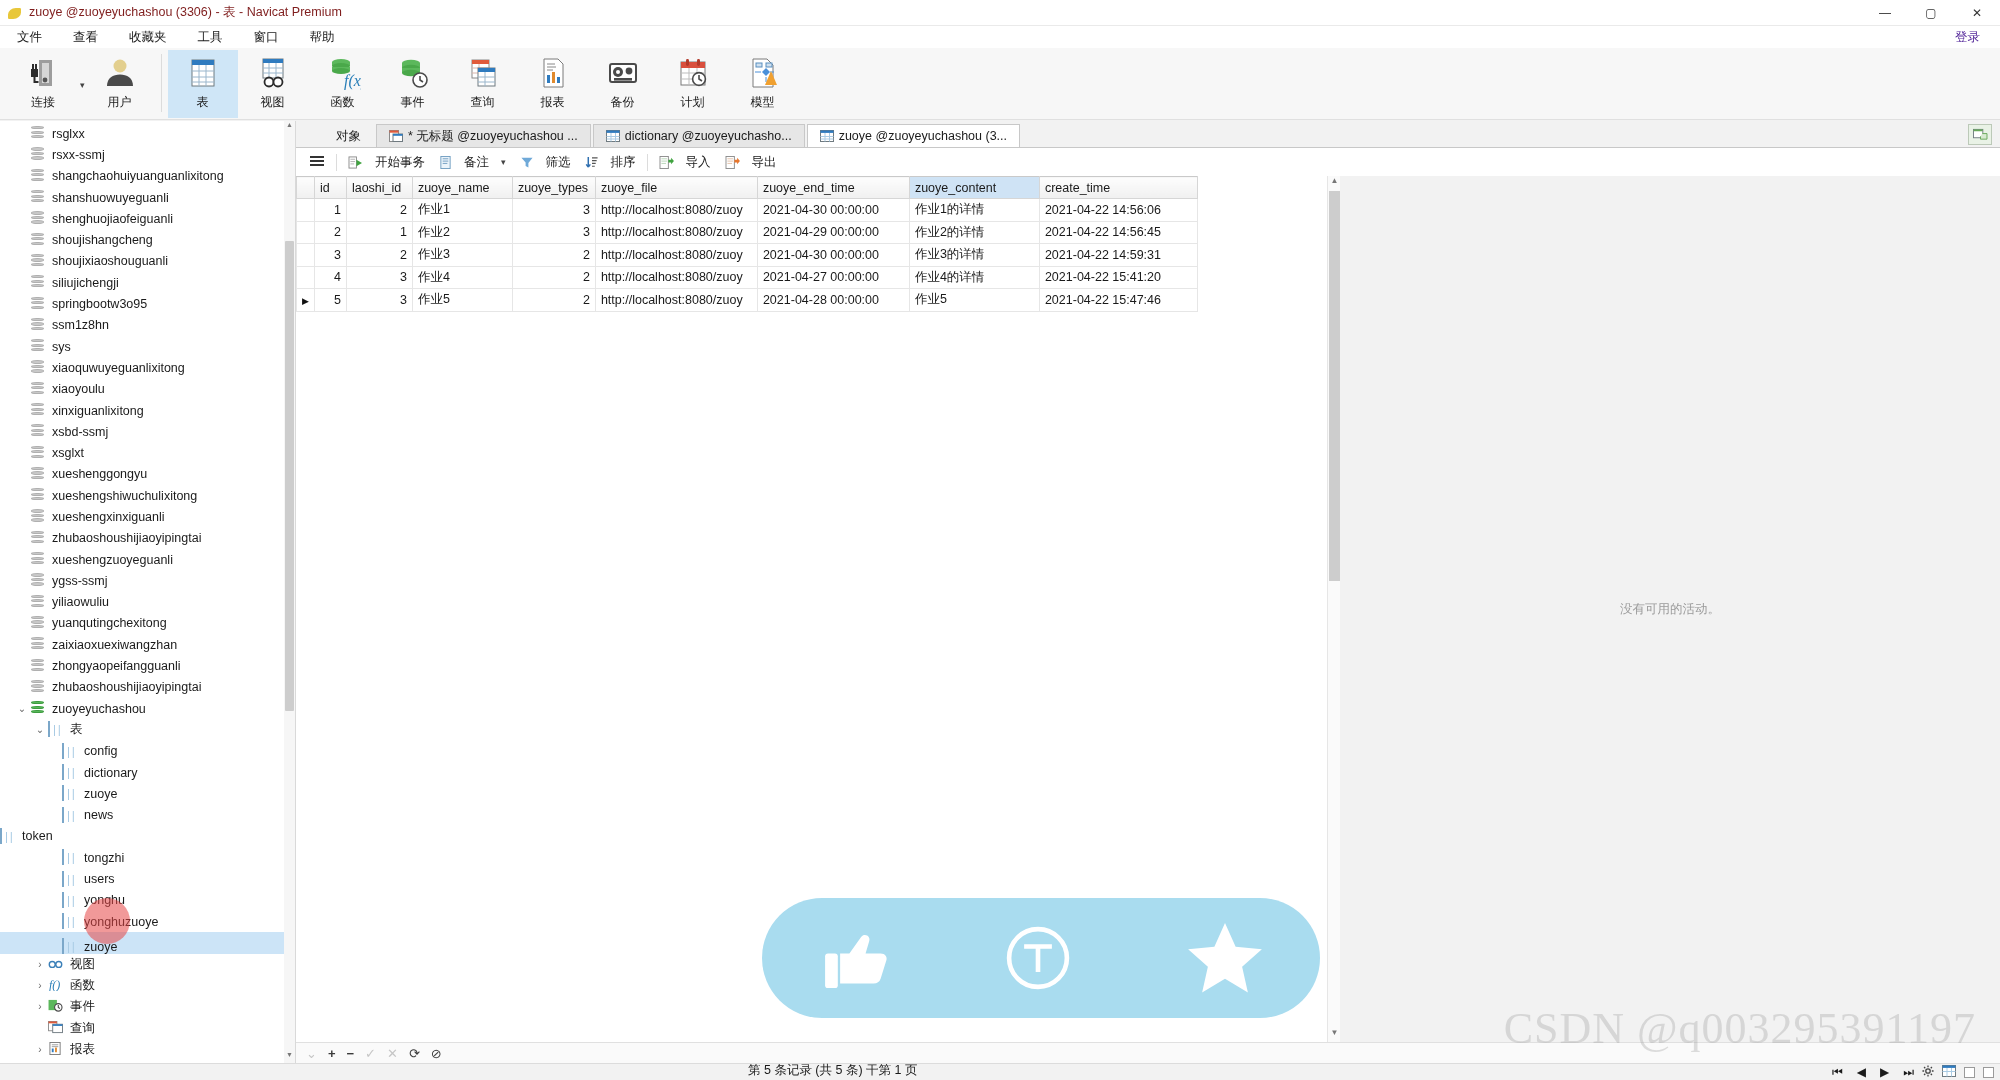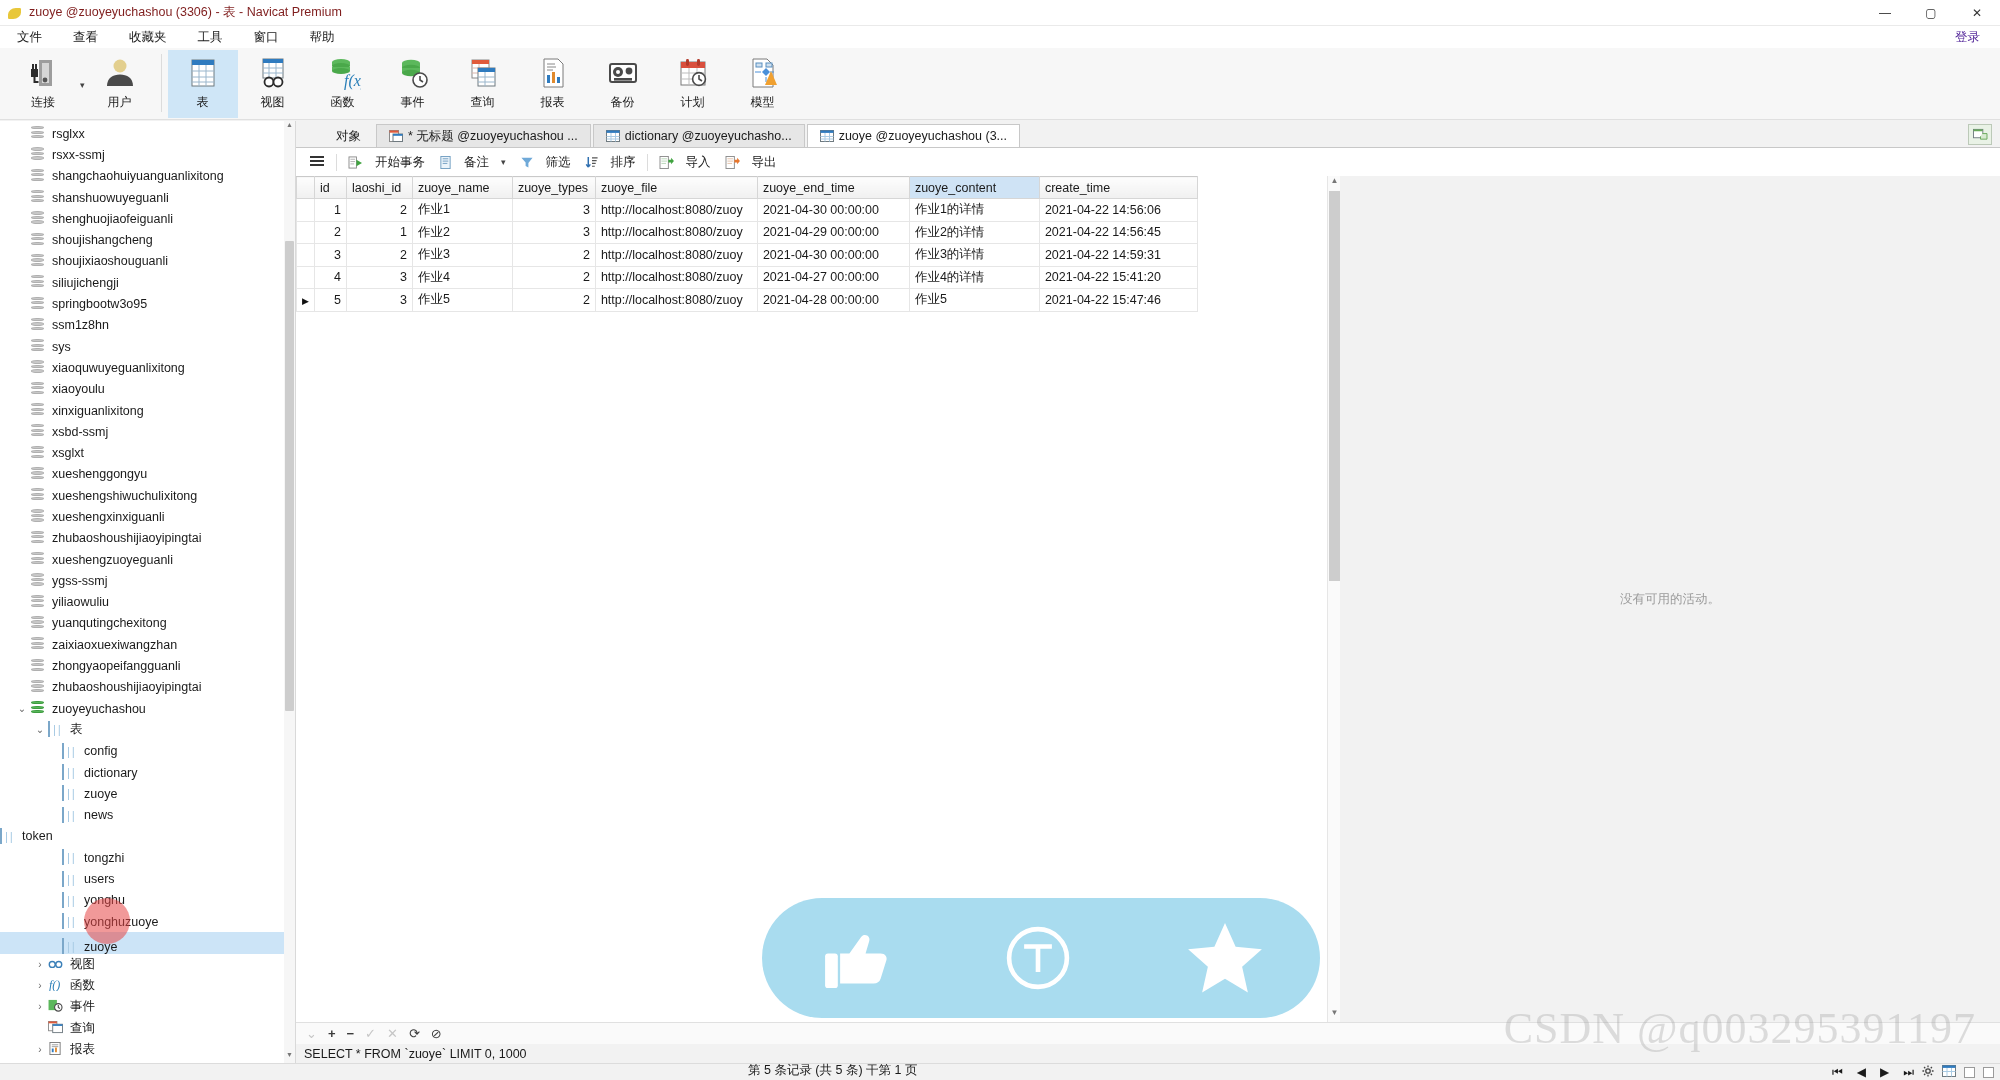--- a/index.html
+++ b/index.html
@@ -755,23 +755,20 @@
         <div class="gbottom">
           <span class="gb-ico gb-dim">⌄</span>
           <span class="gb-ico" style="font-weight:bold;">+</span>
           <span class="gb-ico" style="font-weight:bold;">−</span>
           <span class="gb-ico gb-dim">✓</span>
           <span class="gb-ico gb-dim">✕</span>
           <span class="gb-ico">⟳</span>
           <span class="gb-ico">⊘</span>
         </div>
 
-        <div class="sqlbar">
-          <span>SELECT * FROM `zuoye` LIMIT 0, 1000</span>
-        </div>
       </div>
     </div>
   </div>
 
   <div class="statusbar">
     <span class="sb-left"></span>
     <span class="rec-text">第 5 条记录 (共 5 条) 干第 1 页</span>
     <span class="status-right">
       <span class="nav-arrows">
         <span>⏮</span>

